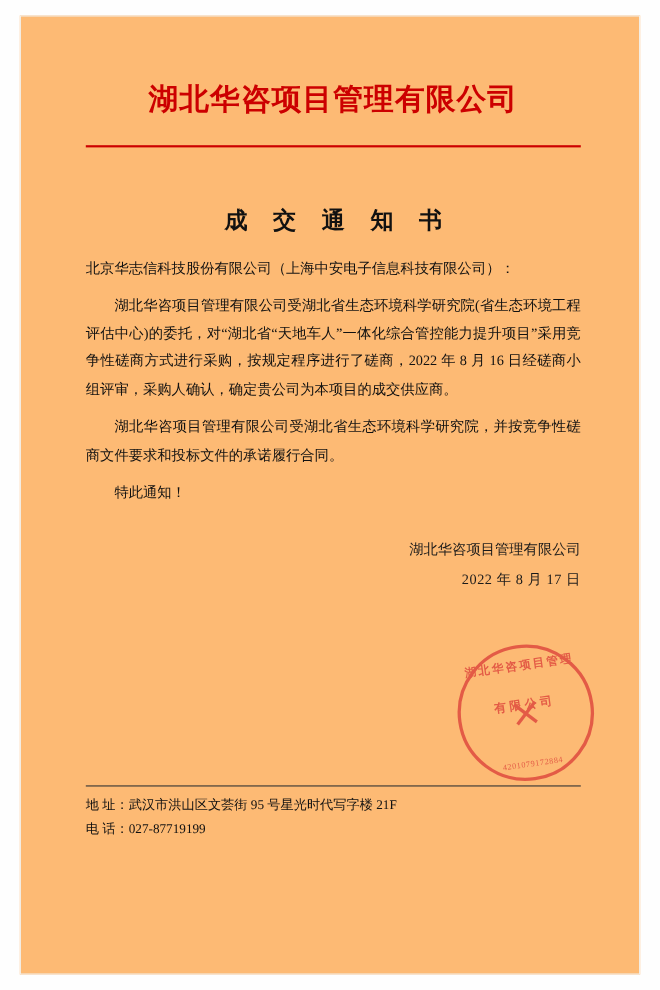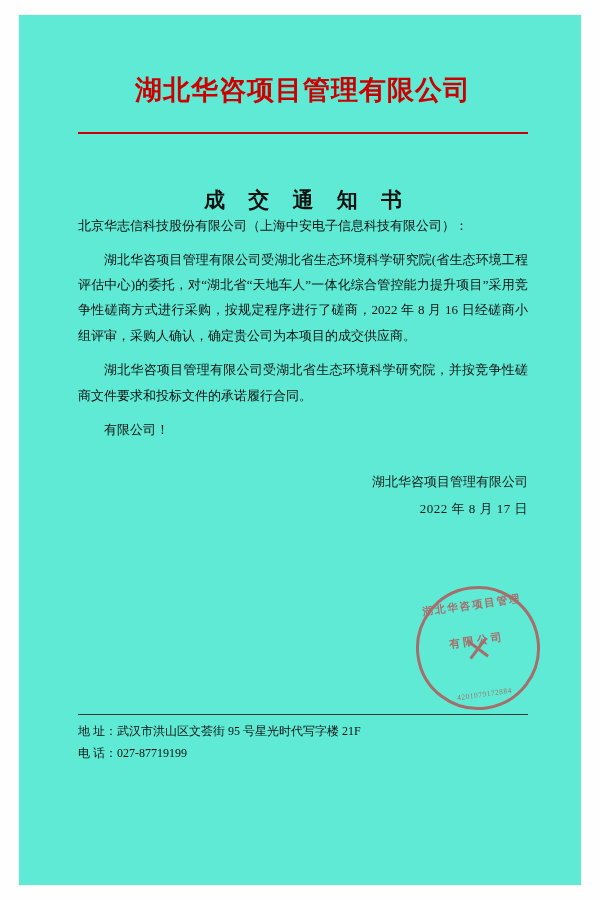--- a/index.html
+++ b/index.html
@@ -24,21 +24,21 @@
     box-sizing: border-box;
   }
 
   
   .sheet {
     position: absolute;
     left: 18px;
     top: 14px;
     width: 564px;
     height: 872px;
-    background: #5eead4;
+    background: #fdba74;
     box-shadow: inset 0 0 0 1px #f2f2ef;
   }
 
   .content {
     position: absolute;
     left: 60px;
     top: 60px;
     width: 450px;
   }
 
@@ -72,20 +72,21 @@
   .meta {
     margin-top: 34px;
     text-align: right;
     font-size: 12.5px;
     line-height: 1.9;
     color: #111;
     padding-right: 2px;
   }
 
   .recipient {
+    margin-top: 18px;
     font-size: 13px;
     line-height: 1.8;
     color: #111;
   }
 
   p.body-par {
     font-size: 13px;
     line-height: 1.95;
     text-indent: 26px;
     margin: 9px 0 0 0;
@@ -201,21 +202,21 @@
 
 
       <div class="recipient">北京华志信科技股份有限公司（上海中安电子信息科技有限公司）：</div>
 
       <p class="body-par">湖北华咨项目管理有限公司受湖北省生态环境科学研究院(省生态环境工程评估中心)的委托，对“湖北省“天地车人”一体化综合管控能力提升项目”采用竞争性磋商方式进行采购，按规定程序进行了磋商，2022 年 8 月 16 日经磋商小组评审，采购人确认，确定贵公司为本项目的成交供应商。</p>
 
 
 
       <p class="body-par">湖北华咨项目管理有限公司受湖北省生态环境科学研究院，并按竞争性磋商文件要求和投标文件的承诺履行合同。</p>
 
-      <p class="body-par">有限公司！</p>
+      <p class="body-par">特此通知！</p>
 
       <div class="signature">
         <div>湖北华咨项目管理有限公司</div>
         <div class="sig-date">2022 年 8 月 17 日</div>
       </div>
 
     </div>
 
     <div class="seal">
       <div class="seal-top-text">湖北华咨项目管理</div>

